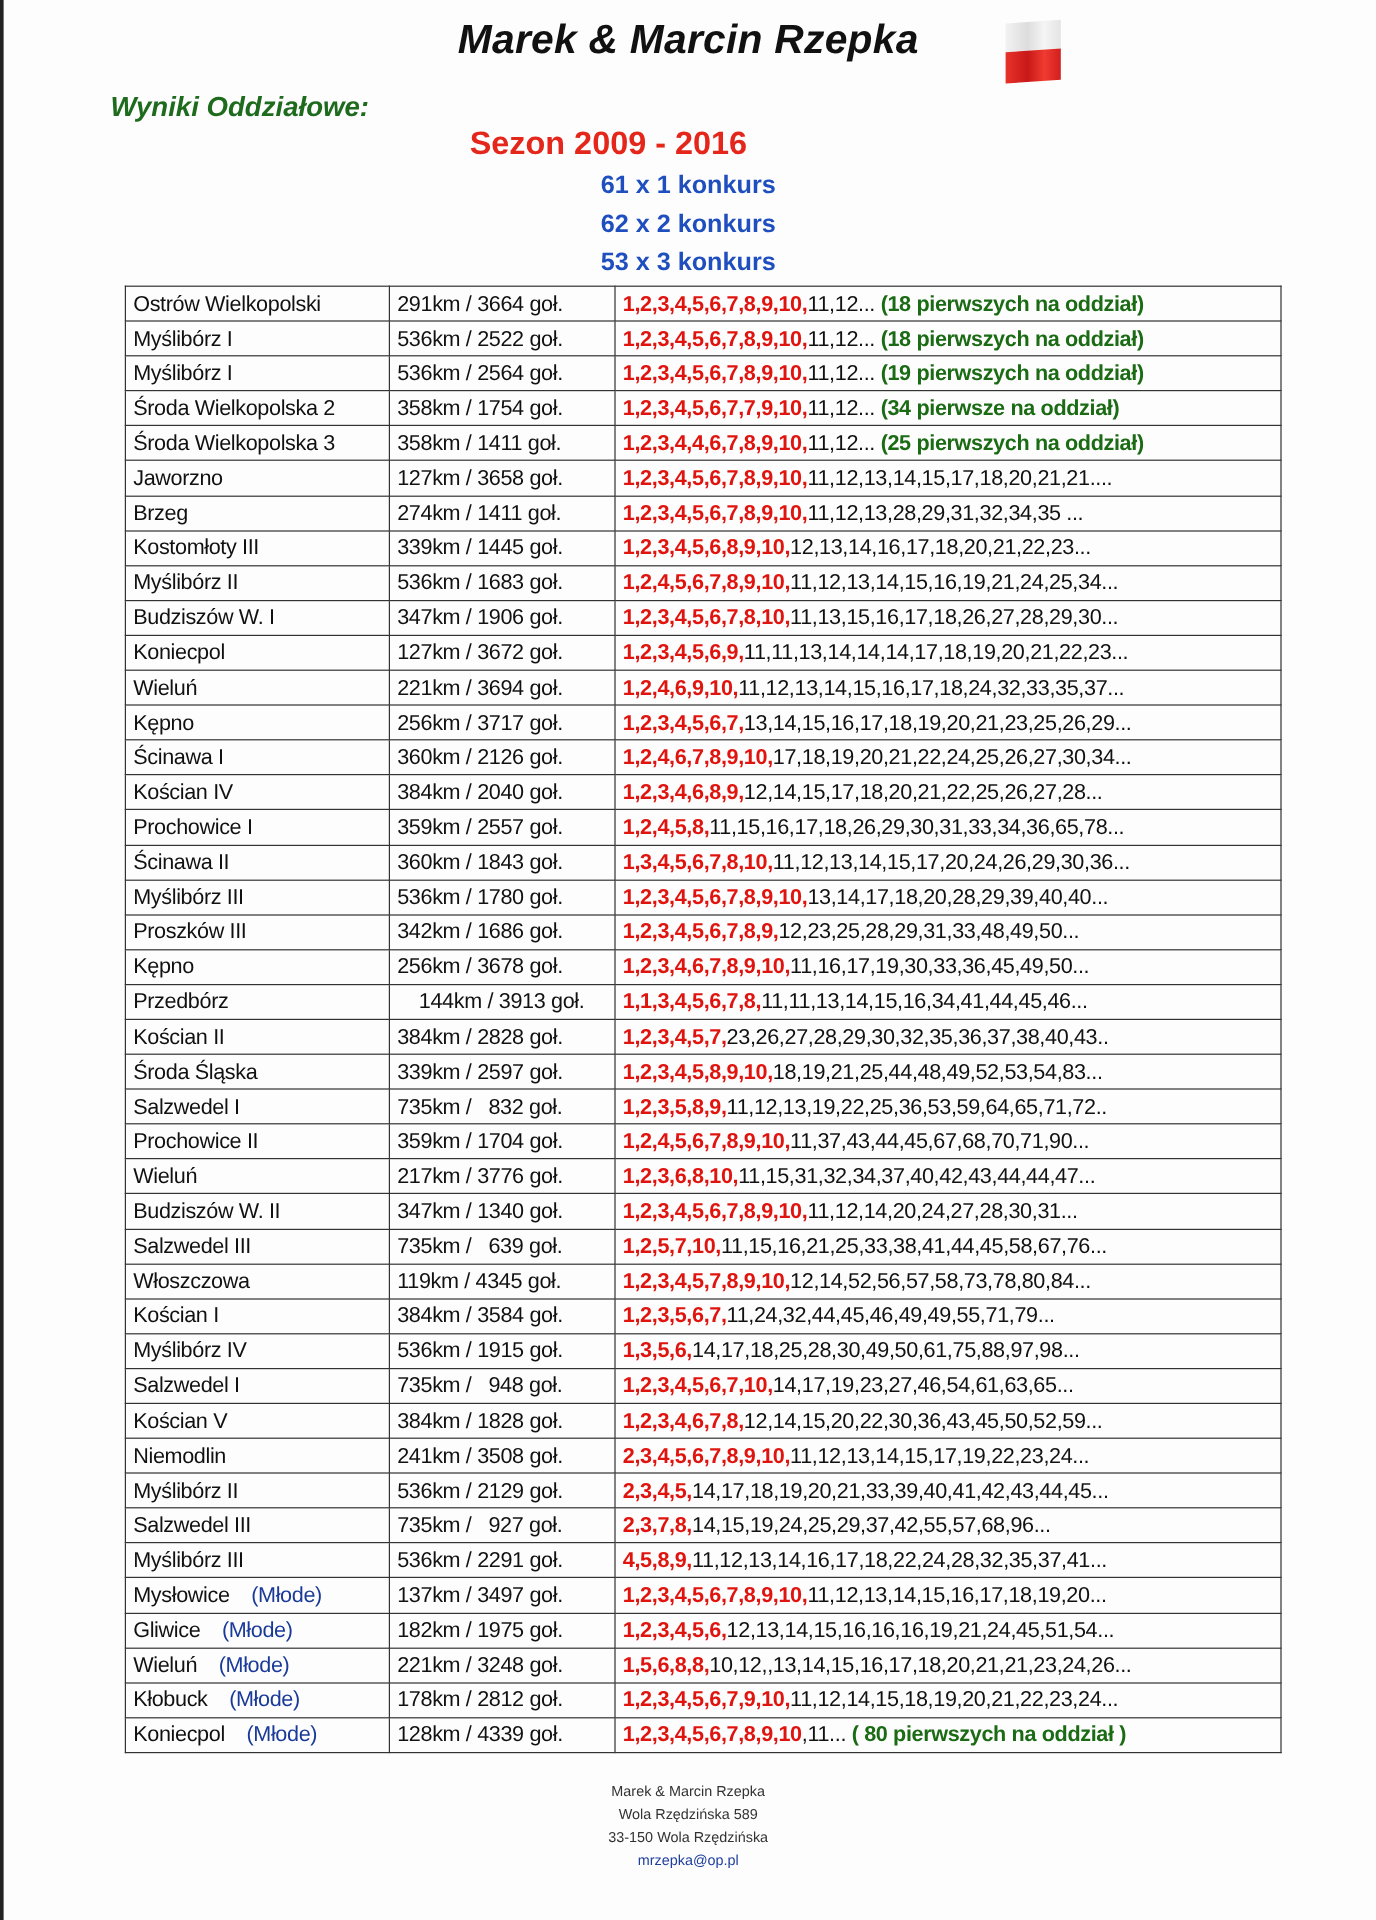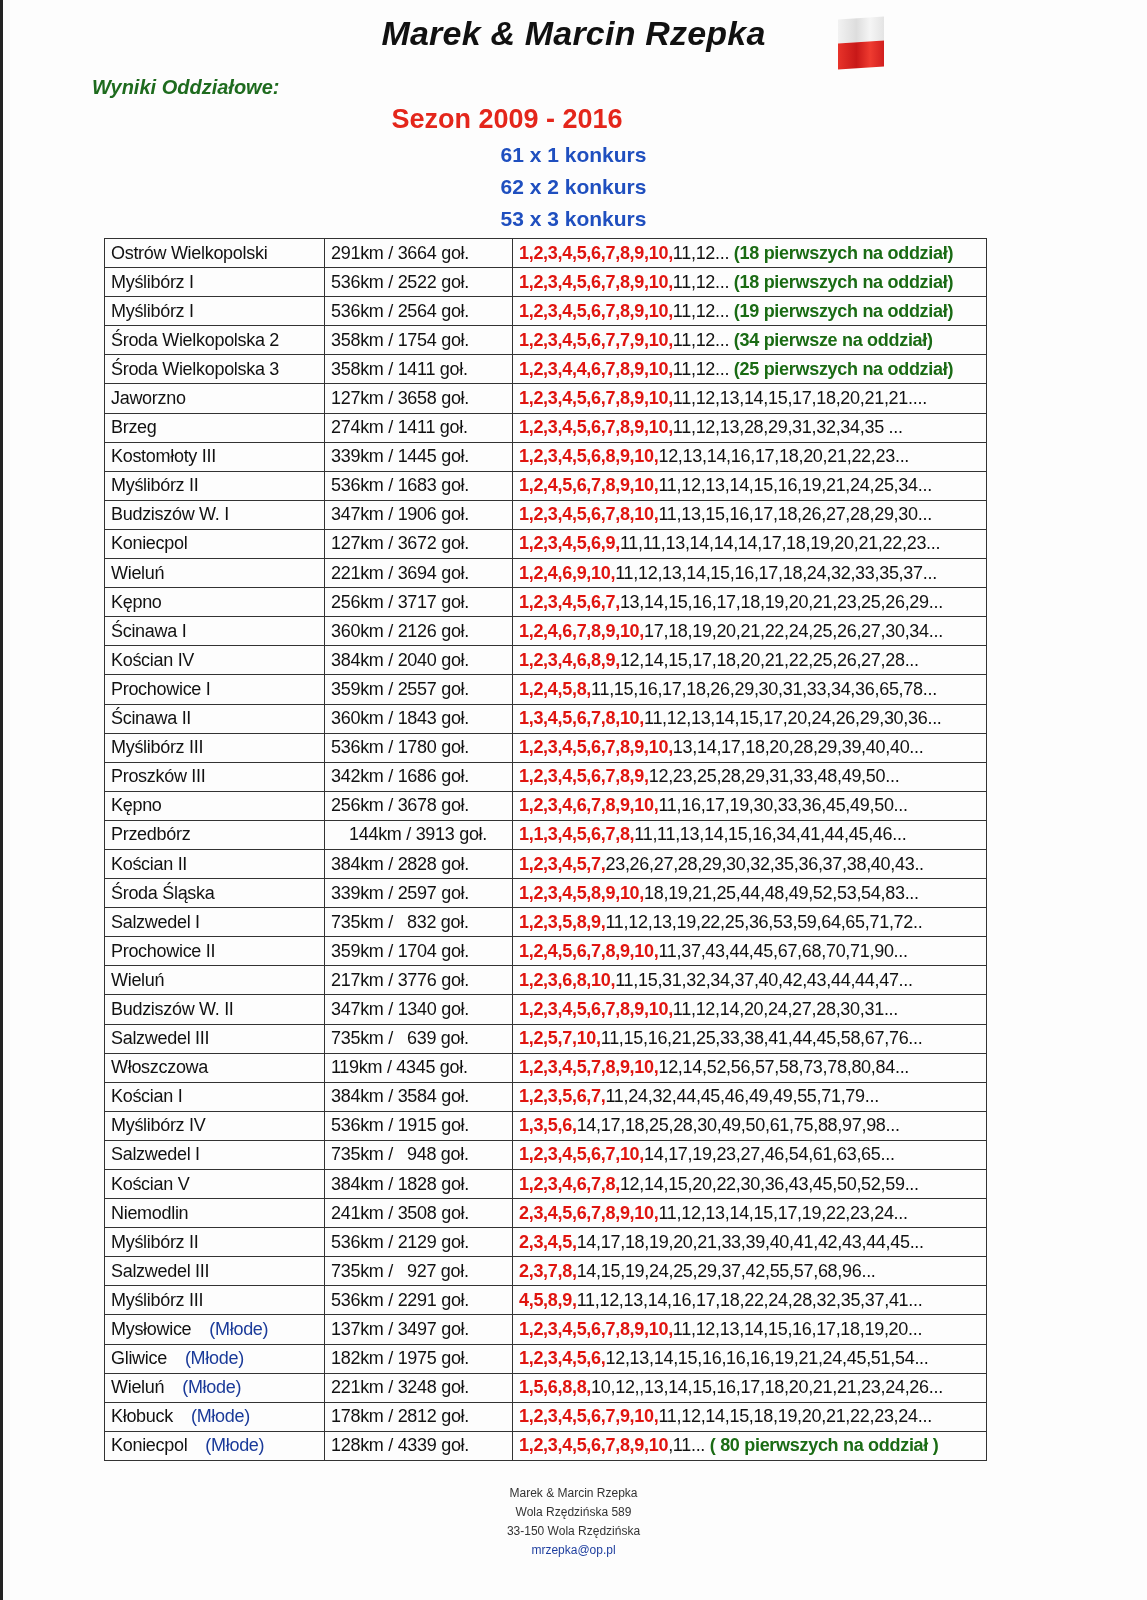--- a/index.html
+++ b/index.html
@@ -14,33 +14,33 @@
     font-size: 34px; font-weight: bold; font-style: italic; color: #111;
     letter-spacing: 0.2px;
   }
   .flag {
     position: absolute; left: 838px; top: 18px; width: 46px; height: 52px;
     transform: skewY(-4deg);
   }
   .flag .white { height: 24px; background: linear-gradient(90deg,#f2f2f2,#ddd 40%,#f5f5f5 70%,#e4e4e4); }
   .flag .red { height: 26px; background: linear-gradient(90deg,#e8332a,#c81818 40%,#ef3b30 70%,#d11f1f); }
   .subtitle-left {
-    position: absolute; left: 92px; top: 76px; font-size: 20px;
+    position: absolute; left: 92px; top: 76px; font-size: 23px;
     font-weight: bold; font-style: italic; color: #1e6b1e;
   }
   .season {
     position: absolute; top: 104px; left: 0; width: 1014px; text-align: center;
     font-size: 27px; font-weight: bold; color: #e4261b;
   }
   .contest {
     position: absolute; left: 0; width: 1147px; text-align: center;
     font-size: 21px; font-weight: bold; color: #1f4fbf;
   }
   table.results {
-    position: absolute; left: 104px; top: 238px; width: 883px;
+    position: absolute; left: 104px; top: 238px; width: 964px;
     border-collapse: collapse; table-layout: fixed;
   }
   table.results td {
     border: 1px solid #333; height: 28.1px; padding: 0 6px;
     font-size: 18px; white-space: nowrap; overflow: hidden;
     font-family: "Liberation Sans Narrow", "Liberation Sans", sans-serif;
     letter-spacing: -0.3px;
   }
   td.loc { width: 207px; }
   td.dist { width: 175px; padding-left: 12px; }

